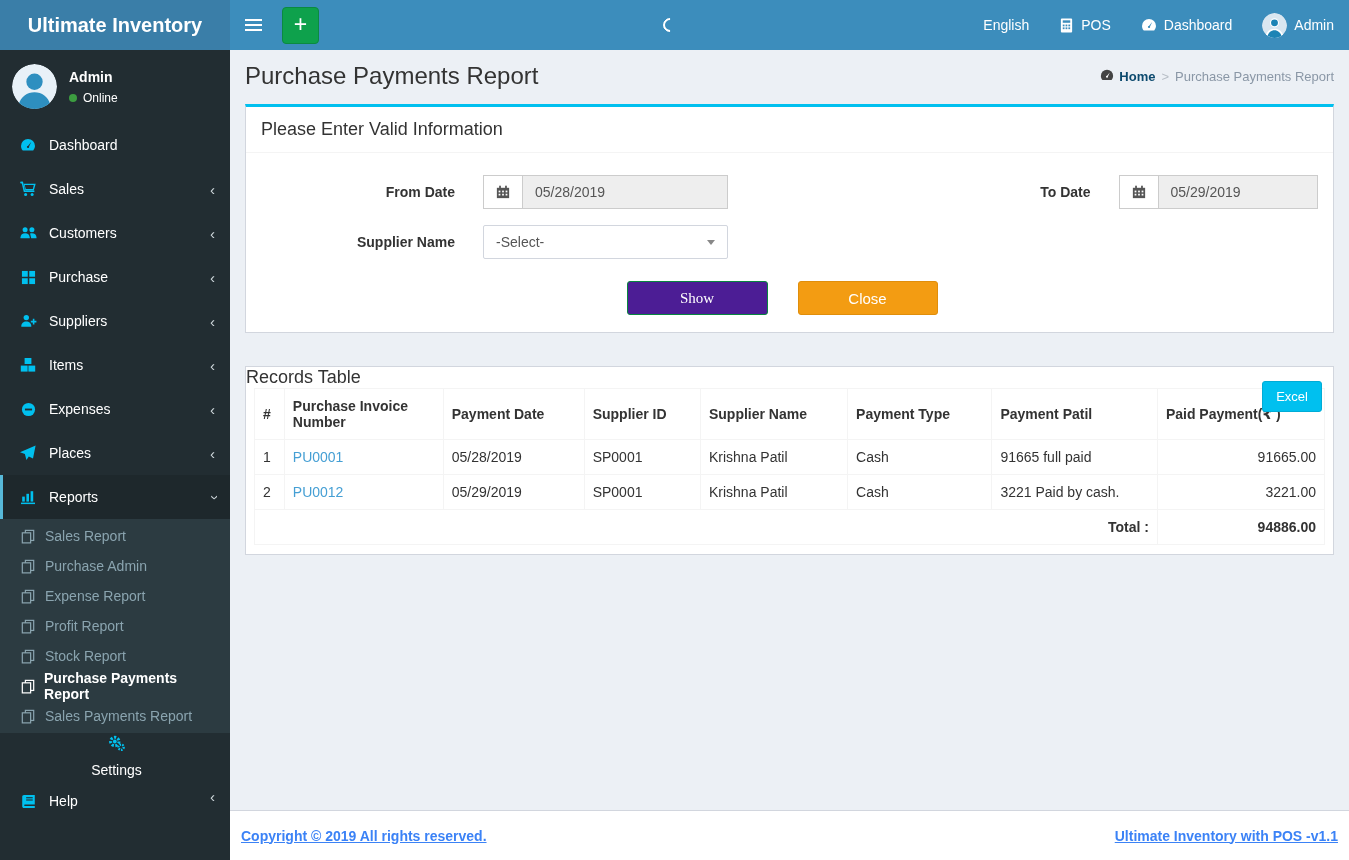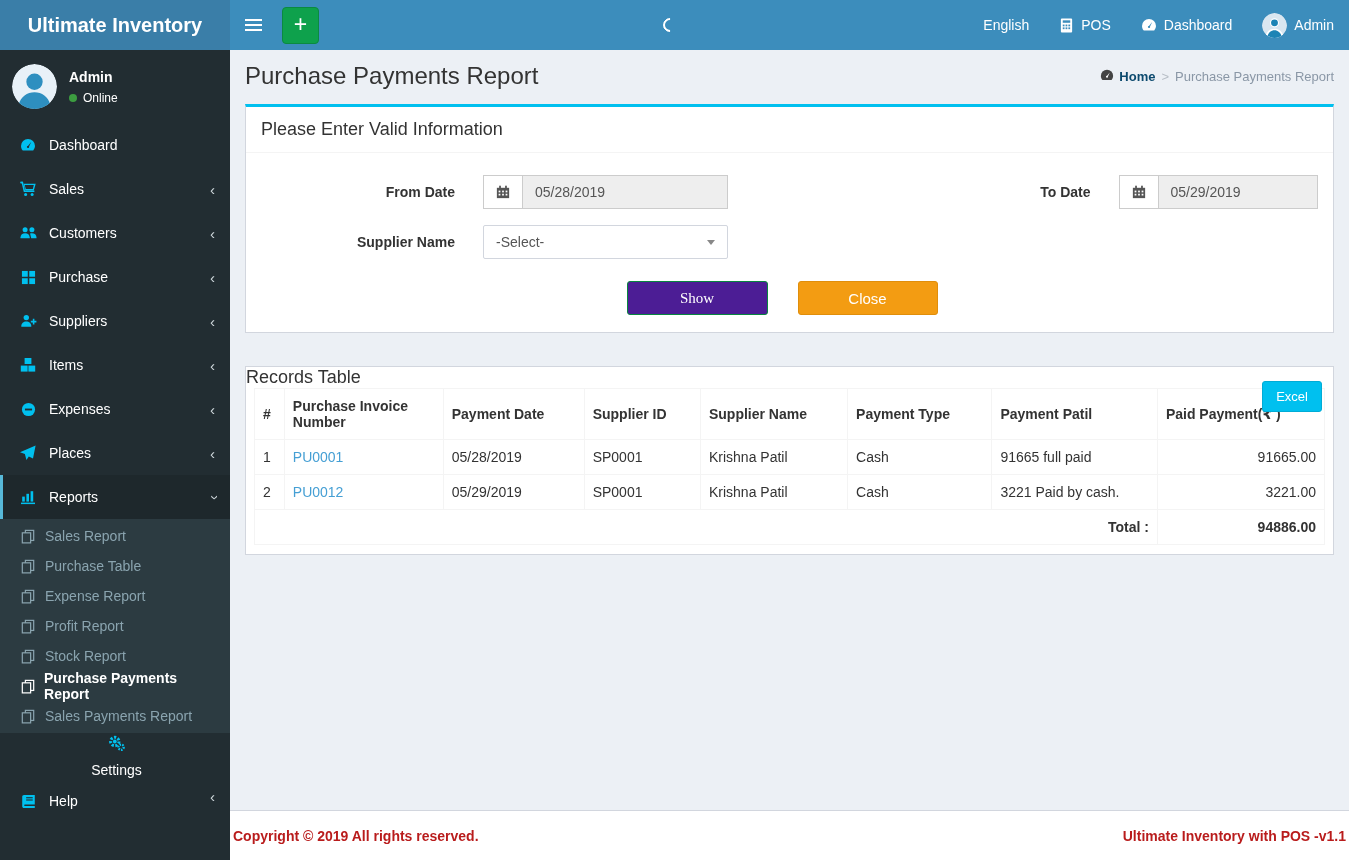--- a/index.html
+++ b/index.html
@@ -81,21 +81,21 @@
                color:#fff; font-size:13px; padding:7px 13px; border-radius:3px; cursor:pointer; font-family:inherit; }
   table.rt { border-collapse:collapse; width:calc(100% - 16px); margin:0 8px 9px 8px; }
   table.rt th, table.rt td { border:1px solid #f4f4f4; padding:9px 8px; text-align:left; vertical-align:middle; }
   table.rt th { font-weight:bold; }
   table.rt .num { text-align:right; }
   table.rt a.invlink { color:#459fd4; text-decoration:none; cursor:pointer; }
   table.rt tr.totalrow td { font-weight:bold; }
   
   .footer { position:absolute; left:230px; right:0; bottom:0; height:50px; background:#fff;
             border-top:1px solid #d2d6de; display:flex; align-items:center; justify-content:space-between;
-            padding:0 3px; font-weight:bold; color:#b91c1c; z-index:10; }
+            padding:0 11px; font-weight:bold; color:#3b82f6; z-index:10;text-decoration:underline; }
 </style>
 </head>
 <body>
 
 <div class="hdr">
   <div class="logo">Ultimate Inventory</div>
   <div class="navbar">
     <div class="hamburger">
       <span></span>
         <span></span>
@@ -279,21 +279,21 @@
           </span>
         <span>Sales Report</span>
       </a>
       <a>
         <span class="sicn">
             <svg width="14" height="15" viewBox="0 0 16 16">
               <rect x="5" y="1" width="9.5" height="11.5" fill="none" stroke="currentColor" stroke-width="1.4"></rect>
               <rect x="1.5" y="3.8" width="9.5" height="11.5" fill="#2c3b41" stroke="currentColor" stroke-width="1.4"></rect>
             </svg>
           </span>
-        <span>Purchase Table</span>
+        <span>Purchase Admin</span>
       </a>
       <a>
         <span class="sicn">
             <svg width="14" height="15" viewBox="0 0 16 16">
               <rect x="5" y="1" width="9.5" height="11.5" fill="none" stroke="currentColor" stroke-width="1.4"></rect>
               <rect x="1.5" y="3.8" width="9.5" height="11.5" fill="#2c3b41" stroke="currentColor" stroke-width="1.4"></rect>
             </svg>
           </span>
         <span>Expense Report</span>
       </a>

